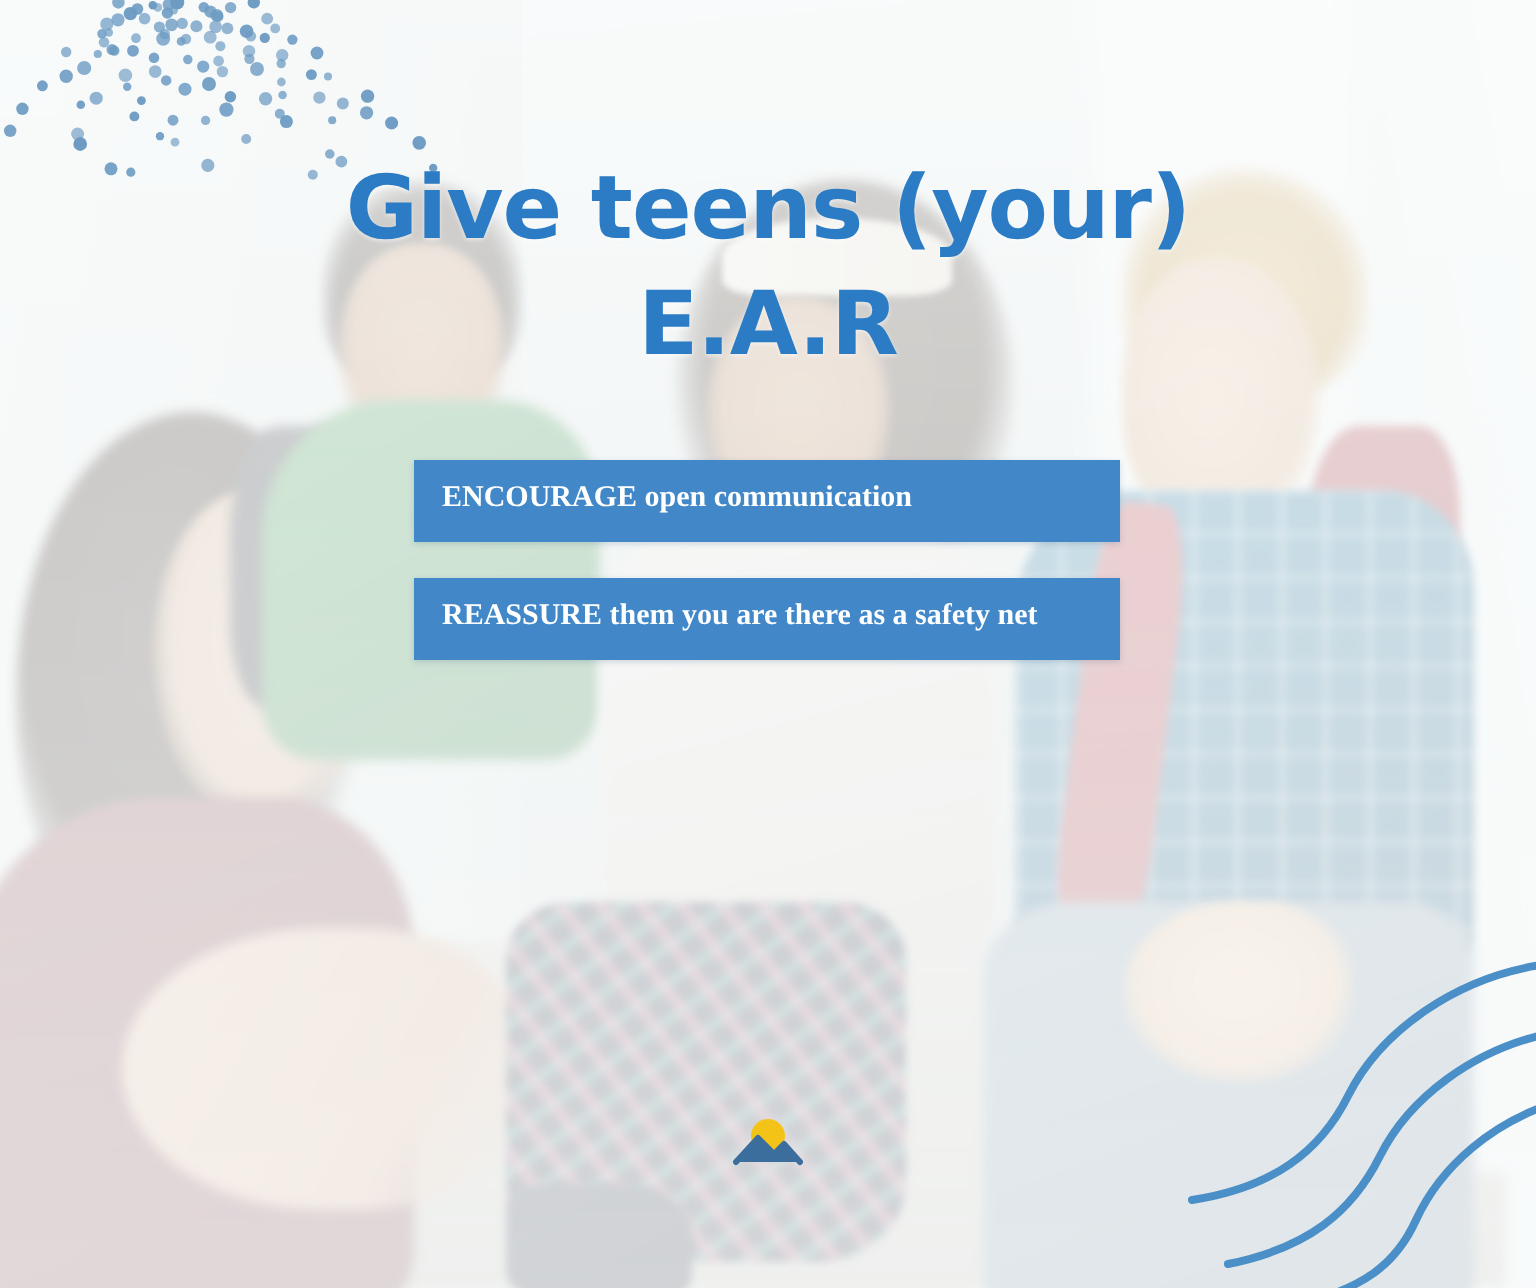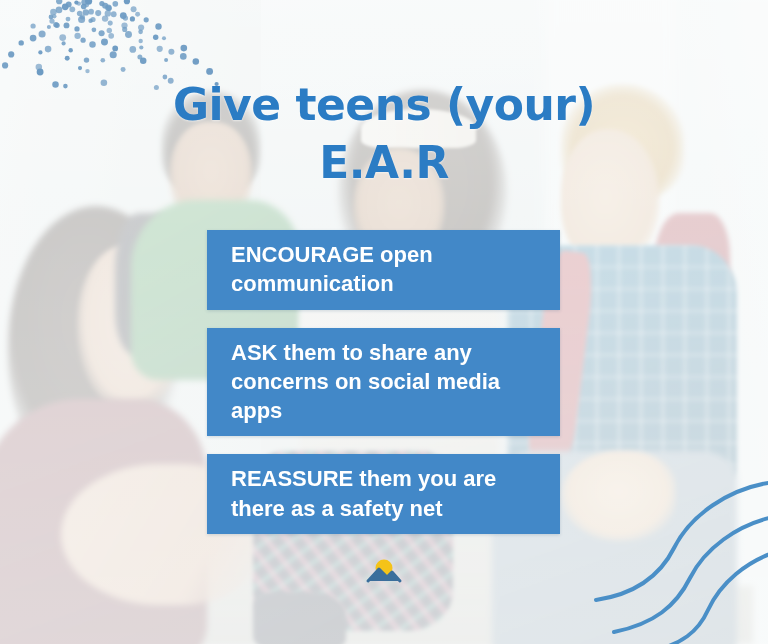--- a/index.html
+++ b/index.html
@@ -276,25 +276,25 @@
 
   .bars {
     position: absolute;
     left: 207px;
     top: 230px;
     width: 353px;
   }
   .bar {
     background: #4288c8;
     color: #ffffff;
-    font-family: Liberation Sans, sans-serif;
+    font-family: Liberation Serif, serif;
     font-weight: bold;
-    font-size: 22px;
+    font-size: 15px;
     line-height: 1.33;
-    padding: 10px 14px 11px 24px;
+    padding: 10px 14px 11px 14px;
     box-sizing: border-box;
     margin-bottom: 18px;
     box-shadow: 0 1px 3px rgba(30,70,110,0.18);
   }
   .bar:last-child { margin-bottom: 16px; }
 
   .logo {
     position: absolute;
     left: 50%;
     top: 552px;
@@ -459,21 +459,20 @@
     </g>
   </svg>
 
   <div class="content">
 
     <div class="title">Give teens (your)
 E.A.R</div>
 
     <div class="bars">
       <div class="bar">ENCOURAGE open communication</div>
-      <div class="bar">ASK them to share any concerns on social media apps</div>
       <div class="bar">REASSURE them you are there as a safety net</div>
     </div>
 
     <svg class="logo" viewBox="0 0 46 34" aria-hidden="true">
       <circle cx="23" cy="16" r="8.5" fill="#f4c318"></circle>
       <path d="M7 29 L18 17 L26 25 L31 20 L39 29 Z" fill="#3b6e9c"></path>
       <path d="M7 29 L18 17 L26 25 L31 20 L39 29" fill="none" stroke="#3b6e9c" stroke-width="3" stroke-linejoin="round" stroke-linecap="round"></path>
     </svg>
 
   </div>

